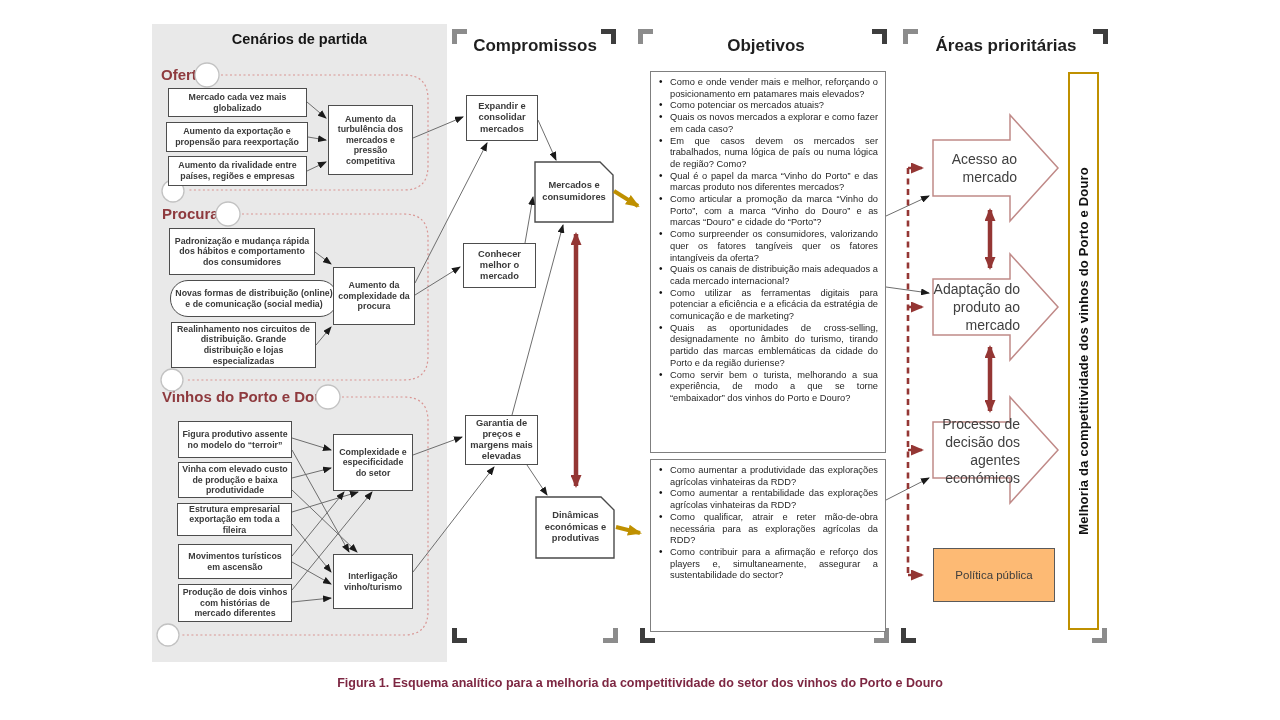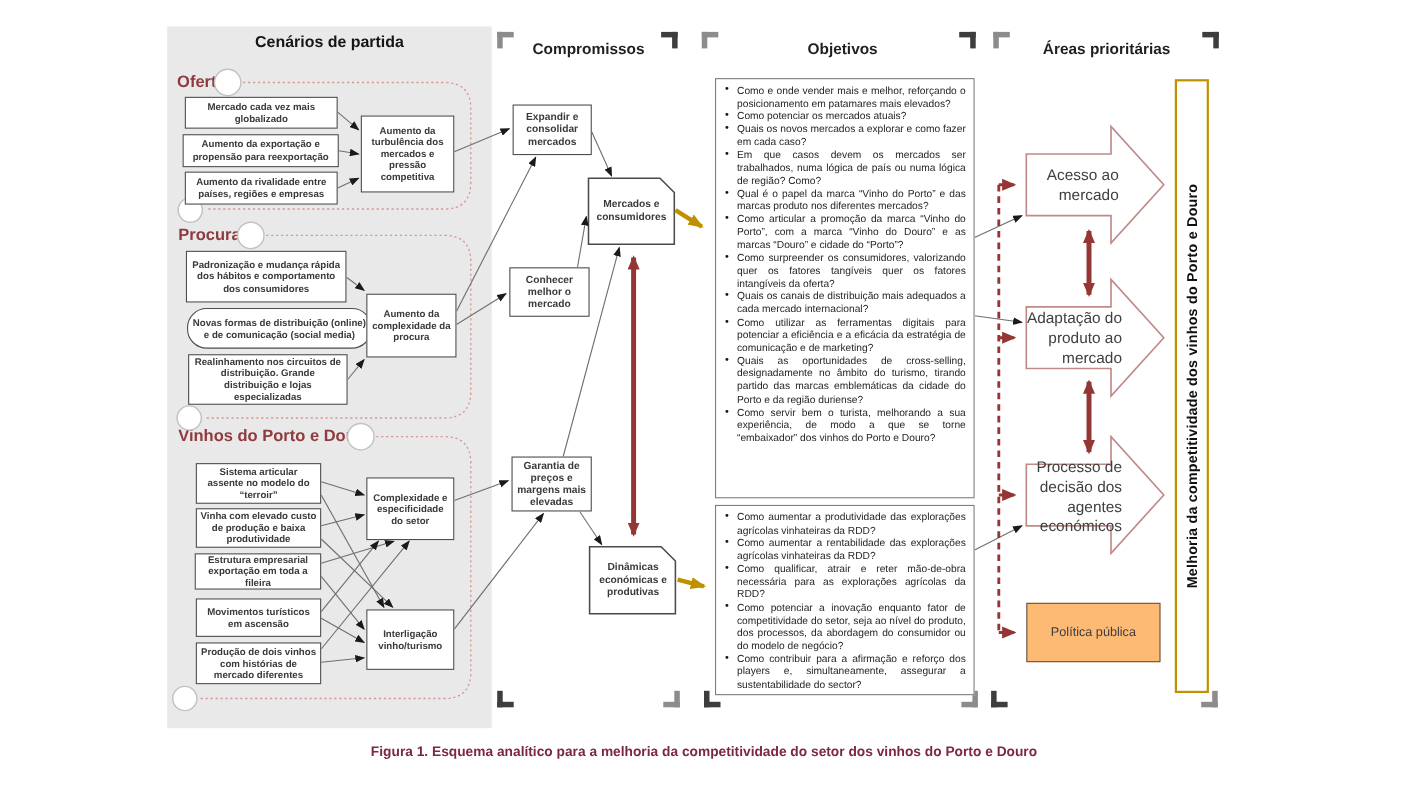--- a/index.html
+++ b/index.html
@@ -7,21 +7,21 @@
     --rosedot:#d99694; --wine:#7d2742; --panelgray:#e9e9e9;
   }
   html,body{margin:0;padding:0;background:#fff;}
   #canvas{position:relative;width:1280px;height:720px;background:#fff;
     font-family:"Liberation Sans",sans-serif;overflow:hidden;}
   .abs{position:absolute;}
   
   .panel{left:152px;top:24px;width:295px;height:638px;background:var(--panelgray);}
   .panel-title{left:152px;top:31px;width:295px;text-align:center;font-weight:bold;
     font-size:14.5px;color:#161616;}
-  .col-header{top:36px;text-align:center;font-weight:bold;font-size:14px;color:#1f1f1f;}
+  .col-header{top:36px;text-align:center;font-weight:bold;font-size:17px;color:#1f1f1f;}
   .sec-label{font-weight:bold;font-size:15px;color:var(--maroon);}
   
   .box{position:absolute;background:#fff;border:1.3px solid #4d4d4d;box-sizing:border-box;
     display:flex;align-items:center;justify-content:center;text-align:center;
     font-weight:bold;color:#3a3a3a;font-size:8.8px;line-height:1.2;padding:1px 3px;}
   .cbox{font-size:9.3px;}
   
   .shape-label{position:absolute;display:flex;align-items:center;justify-content:center;
     text-align:center;font-weight:bold;color:#3a3a3a;font-size:9.3px;line-height:1.25;}
   .arrow-label{position:absolute;display:flex;align-items:center;justify-content:center;
@@ -175,21 +175,21 @@
   <div class="box" style="left:168px;top:88px;width:139px;height:29px;">Mercado cada vez mais globalizado</div>
   <div class="box" style="left:166px;top:122px;width:142px;height:30px;">Aumento da exportação e propensão para reexportação</div>
   <div class="box" style="left:168px;top:156px;width:139px;height:30px;">Aumento da rivalidade entre países, regiões e empresas</div>
   <div class="box" style="left:328px;top:105px;width:85px;height:70px;">Aumento da turbulência dos mercados e pressão competitiva</div>
 
   <div class="box" style="left:169px;top:228px;width:146px;height:47px;">Padronização e mudança rápida dos hábitos e comportamento dos consumidores</div>
   <div class="box" style="left:170px;top:280px;width:168px;height:37px;border-radius:18px;">Novas formas de distribuição (online) e de comunicação (social media)</div>
   <div class="box" style="left:171px;top:322px;width:145px;height:46px;">Realinhamento nos circuitos de distribuição. Grande distribuição e lojas especializadas</div>
   <div class="box" style="left:333px;top:267px;width:82px;height:58px;">Aumento da complexidade da procura</div>
 
-  <div class="box" style="left:178px;top:421px;width:114px;height:37px;">Sistema articular assente no modelo do “terroir”</div>
+  <div class="box" style="left:178px;top:421px;width:114px;height:37px;">Figura produtivo assente no modelo do “terroir”</div>
   <div class="box" style="left:178px;top:462px;width:114px;height:36px;">Vinha com elevado custo de produção e baixa produtividade</div>
   <div class="box" style="left:177px;top:503px;width:115px;height:33px;">Estrutura empresarial exportação em toda a fileira</div>
   <div class="box" style="left:178px;top:544px;width:114px;height:35px;">Movimentos turísticos em ascensão</div>
   <div class="box" style="left:178px;top:584px;width:114px;height:38px;">Produção de dois vinhos com histórias de mercado diferentes</div>
   <div class="box" style="left:333px;top:434px;width:80px;height:57px;">Complexidade e especificidade do setor</div>
   <div class="box" style="left:333px;top:554px;width:80px;height:55px;">Interligação vinho/turismo</div>
 
   <div class="box cbox" style="left:466px;top:95px;width:72px;height:46px;">Expandir e consolidar mercados</div>
   <div class="box cbox" style="left:463px;top:243px;width:73px;height:45px;">Conhecer melhor o mercado</div>
   <div class="box cbox" style="left:465px;top:415px;width:73px;height:50px;">Garantia de preços e margens mais elevadas</div>
@@ -210,21 +210,20 @@
         <li>Como utilizar as ferramentas digitais para potenciar a eficiência e a eficácia da estratégia de comunicação e de marketing?</li>
         <li>Quais as oportunidades de cross-selling, designadamente no âmbito do turismo, tirando partido das marcas emblemáticas da cidade do Porto e da região duriense?</li>
         <li>Como servir bem o turista, melhorando a sua experiência, de modo a que se torne “embaixador” dos vinhos do Porto e Douro?</li>
       </ul>
   </div>
   <div class="obj-box" style="left:650px;top:459px;width:236px;height:173px;">
     <ul>
         <li>Como aumentar a produtividade das explorações agrícolas vinhateiras da RDD?</li>
         <li>Como aumentar a rentabilidade das explorações agrícolas vinhateiras da RDD?</li>
         <li>Como qualificar, atrair e reter mão-de-obra necessária para as explorações agrícolas da RDD?</li>
-        <li>Como potenciar a inovação enquanto fator de competitividade do setor, seja ao nível do produto, dos processos, da abordagem do consumidor ou do modelo de negócio?</li>
         <li>Como contribuir para a afirmação e reforço dos players e, simultaneamente, assegurar a sustentabilidade do sector?</li>
       </ul>
   </div>
 
   <div class="arrow-label" style="left:927px;top:158px;width:90px;height:20px;">Acesso ao mercado</div>
   <div class="arrow-label" style="left:925px;top:289px;width:95px;height:36px;">Adaptação do produto ao mercado</div>
   <div class="arrow-label" style="left:925px;top:428px;width:95px;height:46px;">Processo de decisão dos agentes económicos</div>
 
   <div class="policy" style="left:933px;top:548px;width:122px;height:54px;">Política pública</div>
 

